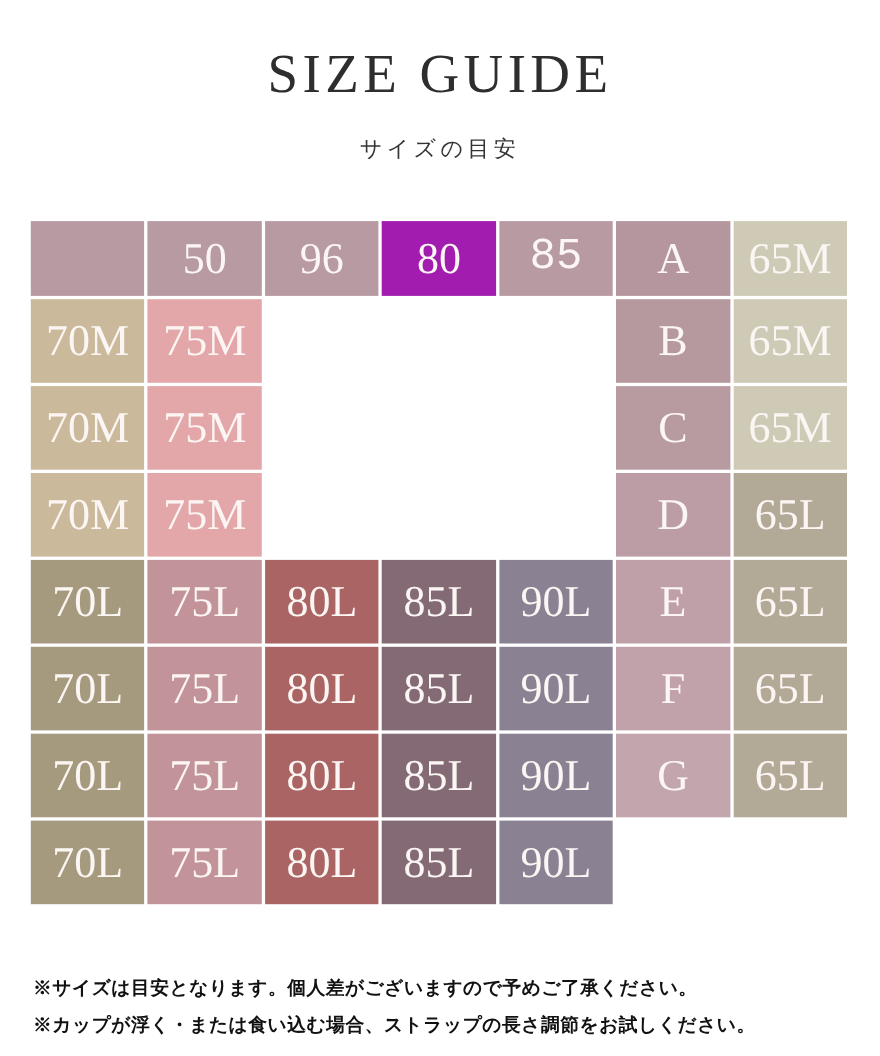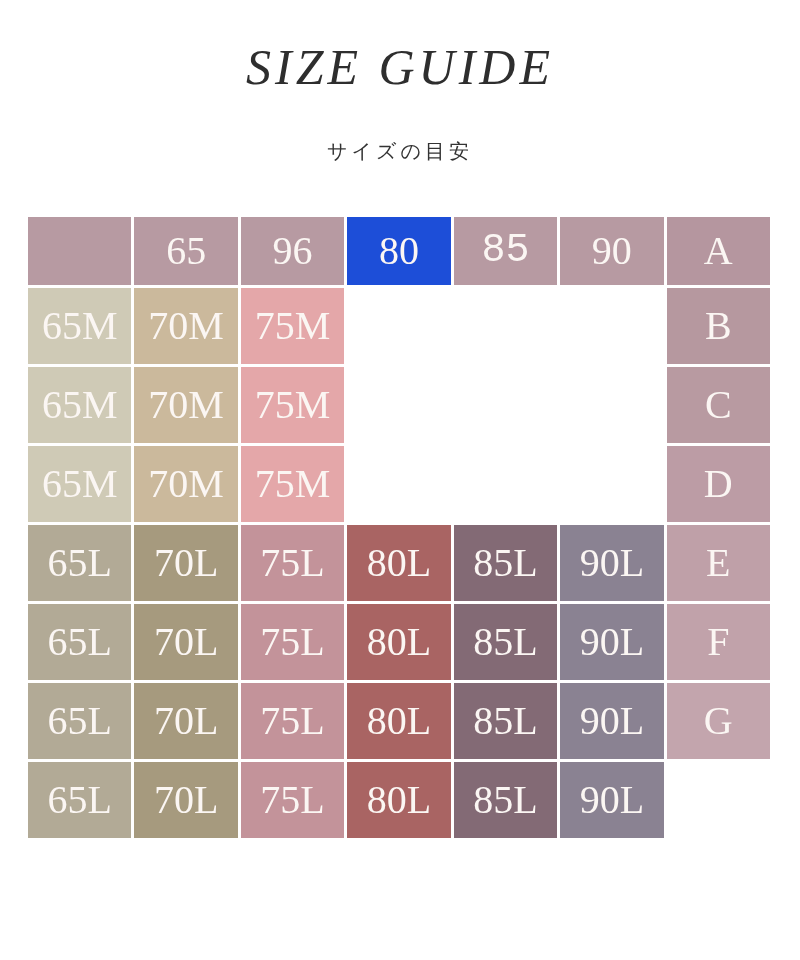--- a/index.html
+++ b/index.html
@@ -16,25 +16,24 @@
   }
   .page-title {
     text-align: center;
     margin: 0;
     padding-top: 38px;
     font-size: 50px;
     font-weight: 500;
     letter-spacing: 4px;
     color: #2e2e2e;
     font-family: "Liberation Serif", serif;
-    font-style: italic;
   }
   .page-subtitle {
     text-align: center;
-    margin: 16px;
+    margin: 0;
     padding-top: 26px;
     font-size: 20px;
     font-weight: 400;
     letter-spacing: 4px;
     color: #333333;
     font-family: "Liberation Sans", sans-serif;
   }
   .size-table {
     margin: 52px 0 0 28px;
     width: 742px;
@@ -71,25 +70,24 @@
   }
 </style>
 </head>
 <body>
 
 <h1 class="page-title">SIZE GUIDE</h1>
 <div class="page-subtitle">サイズの目安</div>
 
 <div class="size-table">
     <div class="cell" style="background: rgb(183, 154, 162);"></div>
-    <div class="cell" style="background: rgb(183, 154, 162);">65</div>
+    <div class="cell" style="background: rgb(183, 154, 162);">50</div>
     <div class="cell" style="background: rgb(183, 154, 162);">96</div>
-    <div class="cell" style="background: #1d4ed8;">80</div>
+    <div class="cell" style="background: #a21caf;">80</div>
     <div class="cell" style="background: rgb(183, 154, 162); font-family: Liberation Mono, monospace;">85</div>
-    <div class="cell" style="background: rgb(183, 154, 162);">90</div>
     <div class="cell" style="background: rgb(181, 150, 159);">A</div>
     <div class="cell" style="background: rgb(207, 202, 182);">65M</div>
     <div class="cell" style="background: rgb(203, 185, 156);">70M</div>
     <div class="cell" style="background: rgb(228, 167, 169);">75M</div>
     <div class="cell empty"></div>
     <div class="cell empty"></div>
     <div class="cell empty"></div>
     <div class="cell" style="background: rgb(182, 152, 159);">B</div>
     <div class="cell" style="background: rgb(207, 202, 182);">65M</div>
     <div class="cell" style="background: rgb(203, 185, 156);">70M</div>
@@ -128,13 +126,15 @@
     <div class="cell" style="background: rgb(195, 165, 173);">G</div>
     <div class="cell" style="background: rgb(178, 170, 150);">65L</div>
     <div class="cell" style="background: rgb(166, 154, 126);">70L</div>
     <div class="cell" style="background: rgb(195, 147, 154);">75L</div>
     <div class="cell" style="background: rgb(169, 100, 99);">80L</div>
     <div class="cell" style="background: rgb(131, 106, 117);">85L</div>
     <div class="cell" style="background: rgb(138, 130, 146);">90L</div>
   </div>
 
 <div class="notes">
+  <div class="note-line">※サイズは目安となります。個人差がございますので予めご了承ください。</div>
+  <div class="note-line">※カップが浮く・または食い込む場合、ストラップの長さ調節をお試しください。</div>
 </div>
 
 </body></html>

